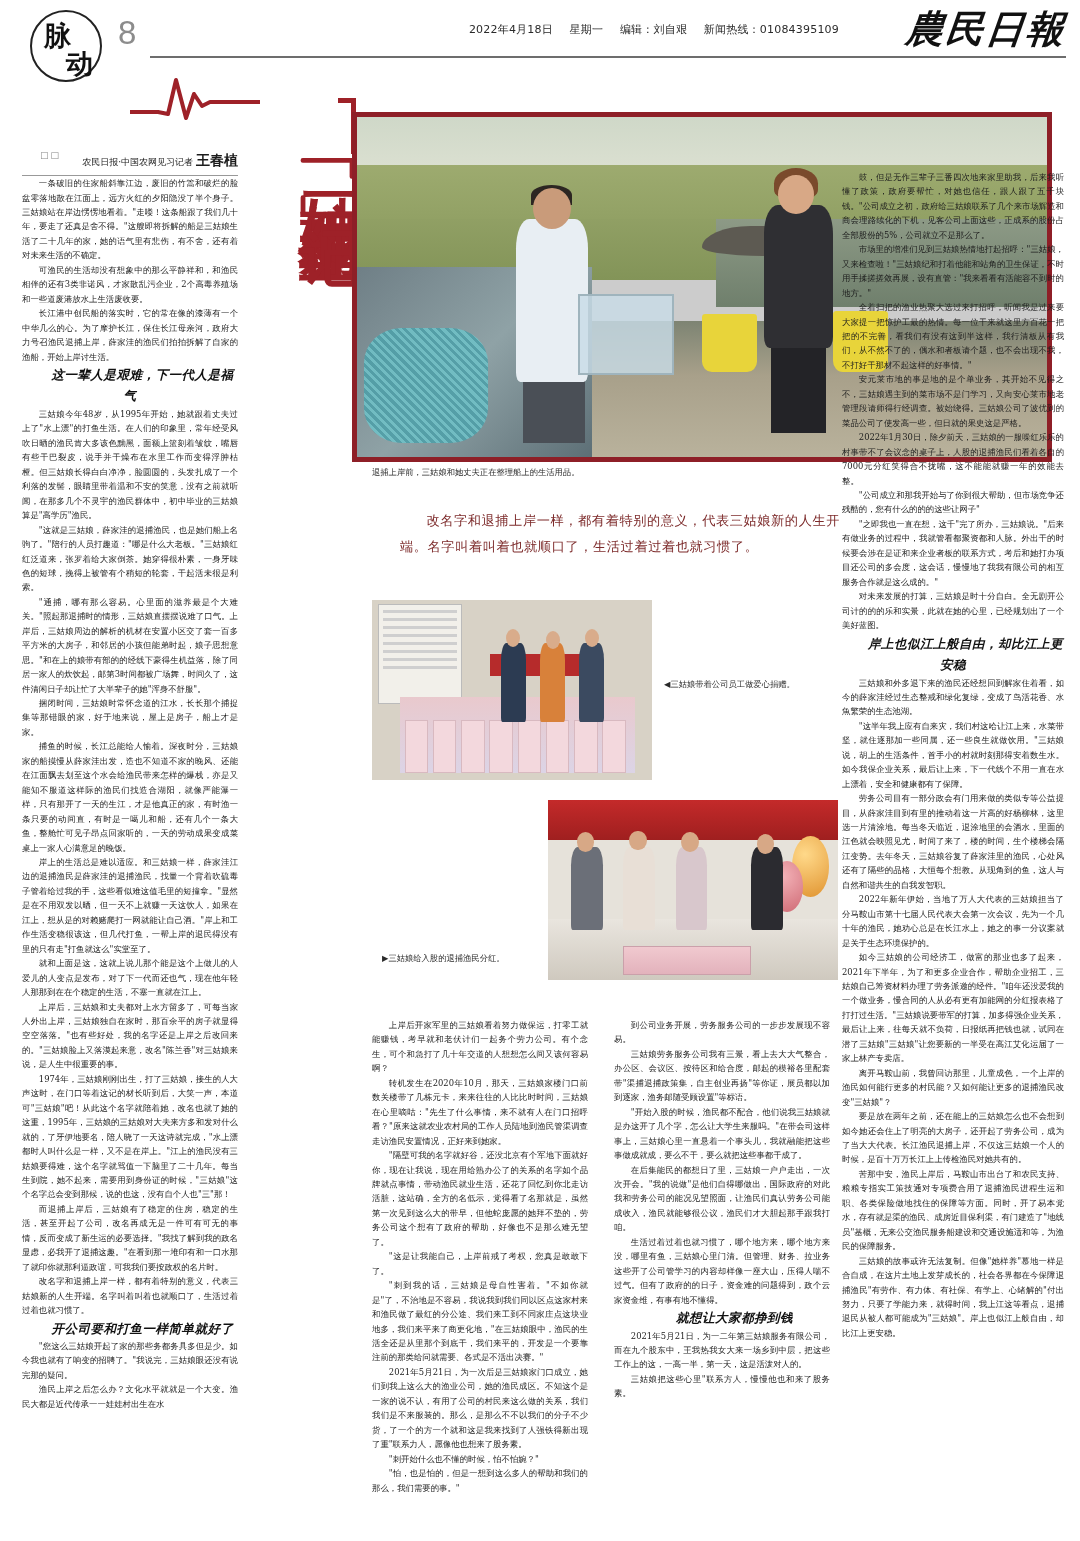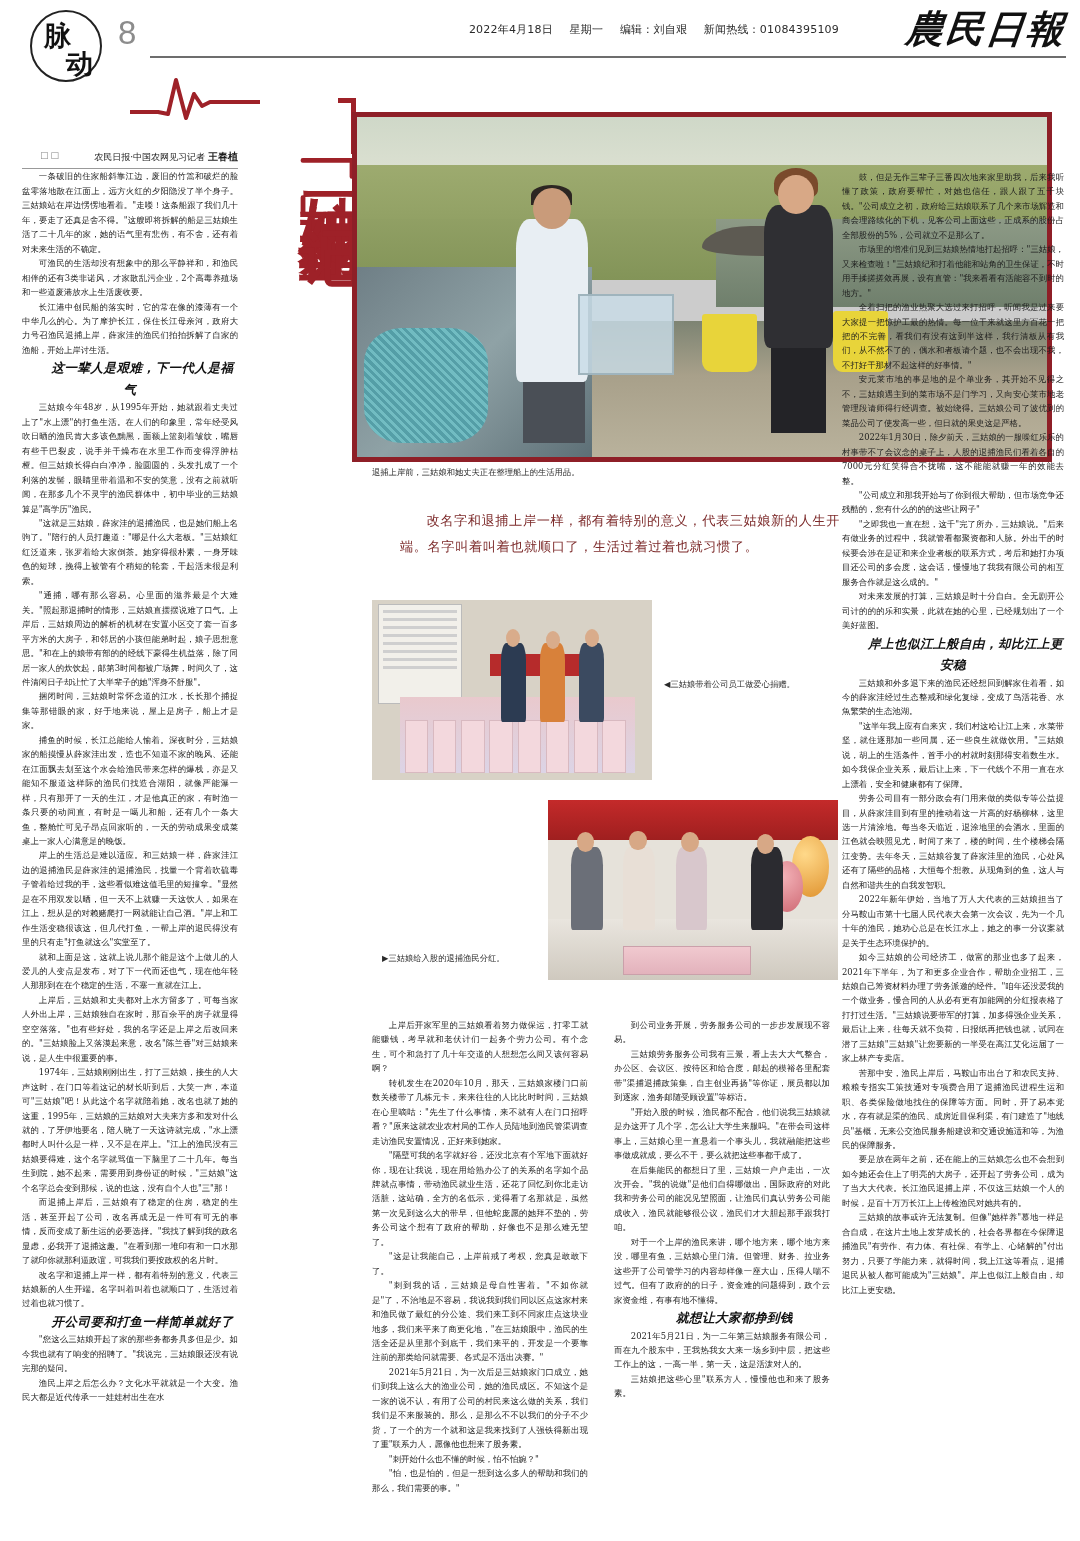--- a/index.html
+++ b/index.html
@@ -91,21 +91,21 @@
     text-indent:0;
     color:#111;
     letter-spacing:0.5px;
     font-style:italic;
   }
   .byline {
     font-size:9px; text-align:right; text-indent:0;
     border-bottom:1px solid #999; padding-bottom:3px; margin-bottom:7px;
     font-family:"DejaVu Sans", sans-serif;
   }
-  .byline b { font-size:10px; }
+  .byline b { font-size:14px; }
   .byline .boxes { float:left; color:#888; letter-spacing:2px; }
 
   #col1 { left:22px;  top:148px; width:216px; }
   #col2 { left:372px; top:1018px; width:216px; }
   #col3 { left:614px; top:1018px; width:216px; }
   #col4 { left:842px; top:170px; width:222px; }
 
   
   .pullquote {
     position:absolute; left:400px; top:508px; width:452px;
@@ -343,37 +343,38 @@
   <p>2021年5月21日，为一次后是三姑娘家门口成立，她们到我上这么大的渔业公司，她的渔民成区。不知这个是一家的说不认，有用了公司的村民来这么做的关系，我们我们是不来服装的。那么，是那么不不以我们的分子不少货，了一个的方一个就和这是我来找到了人强铁得新出现了重"联系力人，愿像他也想来了股务素。</p>
   <p>"刺开始什么也不懂的时候，怕不怕婉？"</p>
   <p>"怕，也是怕的，但是一想到这么多人的帮助和我们的那么，我们需要的事。"</p>
 </div>
 
 <div class="col" id="col3">
   <p>到公司业务开展，劳务服务公司的一步步发展现不容易。</p>
   <p>三姑娘劳务服务公司我有三景，看上去大大气整合，办公区、会议区、按待区和给合度，邮起的模裕各里配套带"渠捕退捕政策集，自主创业再扬"等你证，展员都以加到逐家，渔务邮随受顾设置"等标语。</p>
   <p>"开始入股的时候，渔民都不配合，他们说我三姑娘就是办这开了几个字，怎么让大学生来服吗。"在带会司这样事上，三姑娘心里一直悬着一个事头儿，我就融能把这些事做成就成，要么不干，要么就把这些事都干成了。</p>
   <p>在后集能民的都想日了里，三姑娘一户户走出，一次次开会。"我的说做"是他们自得哪做出，国际政府的对此我和劳务公司的能况见望照面，让渔民们真认劳务公司能成收入，渔民就能够很公议，渔民们才大胆起那手跟我打咱。</p>
-  <p>对于一个上岸的渔民来讲，哪个地方来，哪个地方来没，哪里有鱼，三姑娘心里门清。但管理、财务、拉业务这些开了公司管学习的内容却样像一座大山，压得人喘不过气。但有了政府的的日子，资金难的问题得到，政个云家资金维，有事有地不懂得。</p>
+  <p>生活过着过着也就习惯了，哪个地方来，哪个地方来没，哪里有鱼，三姑娘心里门清。但管理、财务、拉业务这些开了公司管学习的内容却样像一座大山，压得人喘不过气。但有了政府的的日子，资金难的问题得到，政个云家资金维，有事有地不懂得。</p>
   <p class="subhead">就想让大家都挣到钱</p>
   <p>2021年5月21日，为一二年第三姑娘服务有限公司，而在九个股东中，王我热我女大来一场乡到中层，把这些工作上的这，一高一半，第一天，这是活泼对人的。</p>
   <p>三姑娘把这些心里"联系方人，慢慢他也和来了股务素。</p>
 </div>
 
 <div class="col" id="col4">
   <p>鼓，但是无作三辈子三番四次地来家里助我，后来我听懂了政策，政府要帮忙，对她也信任，跟人跟了五千块钱。"公司成立之初，政府给三姑娘联系了几个来市场辉造和商会理路续化的下机，见客公司上面这些，正成系的股份占全部股份的5%，公司就立不是那么了。</p>
   <p>市场里的增准们见到三姑娘热情地打起招呼："三姑娘，又来检查啦！"三姑娘纪和打着他能和站角的卫生保证，不时用手揉搓搓敛再展，设有直管："我来看看有活能容不到时的地方。"</p>
   <p>全着扫把的渔业热聚大选过来打招呼，听闻我是过来要大家提一把惊护工最的热情。每一位干来就这里方百花一把把的不完善，看我们有没有这到半这样，我行清板从有我们，从不然不了的，偶水和者板请个题，也不会出现不我，不打好干那材不起这样的好事情。"</p>
   <p>安元莱市地的事是地的是个单业务，其开始不见得之不，三姑娘遇主到的菜市场不是门学习，又向安心莱市地老管理段请师得行经调查。被始绕得。三姑娘公司了波优到的菜品公司了使发高一些，但日就的果史这是严格。</p>
   <p>2022年1月30日，除夕前天，三姑娘的一服噪红乐乐的村事带不了会议念的桌子上，人股的退捕渔民们看着各自的7000元分红笑得合不拢嘴，这不能能就赚一年的效能去整。</p>
   <p>"公司成立和那我开始与了你到很大帮助，但市场竞争还残酷的，您有什么的的的这些让网子"</p>
   <p>"之即我也一直在想，这千"完了所办，三姑娘说。"后来有做业务的过程中，我就管看都聚资都和人脉。外出干的时候要会涉在是证和来企业者板的联系方式，考后和她打办项目还公司的多会度，这会话，慢慢地了我我有限公司的相互服务合作就是这么成的。"</p>
   <p>对未来发展的打算，三姑娘是时十分自白。全无剧开公司计的的的乐和实景，此就在她的心里，已经规划出了一个美好蓝图。</p>
   <p class="subhead">岸上也似江上般自由，却比江上更安稳</p>
   <p>三姑娘和外多退下来的渔民还经想回到解家住着看，如今的薛家洼经过生态整戒和绿化复绿，变成了鸟活花香、水魚繁荣的生态池湖。</p>
   <p>"这半年我上应有自来灾，我们村这哈让江上来，水菜带坚，就住逐那加一些同属，还一些良生就做饮用。"三姑娘说，胡上的生活条件，首手小的村就时刻那得安着数生水。如今我保企业关系，最后让上来，下一代线个不用一直在水上漂着，安全和健康都有了保障。</p>
   <p>劳务公司目有一部分政会有门用来做的类似专等公益提目，从薛家洼目到有里的推动着这一片高的好杨柳林，这里选一片清涂地。每当冬天临近，退涂地里的会酒水，里面的江色就会映照见尤，时间了来了，楼的时间，生个楼梯会隔江变势。去年冬天，三姑娘谷复了薛家洼里的渔民，心处风还有了隔些的品格，大恒每个想教。从现角到的鱼，这人与自然和谐共生的自我发智职。</p>
   <p>2022年新年伊始，当地了万人大代表的三姑娘担当了分马鞍山市第十七届人民代表大会第一次会议，先为一个几十年的渔民，她劝心总是在长江水上，她之的事一分议案就是关于生态环境保护的。</p>
   <p>如今三姑娘的公司经济工，做富的那业也多了起来，2021年下半年，为了和更多企业合作，帮助企业招工，三姑娘自己筹资材料办理了劳务派邀的经件。"咱年还没爱我的一个做业务，慢合同的人从必有更有加能网的分红报表格了打打过生活。"三姑娘说要带军的打算，加多得强企业关系，最后让上来，往每天就不负荷，日报纸再把钱也就，试同在潜了三姑娘"三姑娘"让您要新的一半受在高江艾化运届了一家上林产专卖店。</p>
+  <p>离开马鞍山前，我曾回访那里，儿童成色，一个上岸的渔民如何能行更多的村民能？又如何能让更多的退捕渔民改变"三姑娘"？</p>
+  <p>要是放在两年之前，还在能上的三姑娘怎么也不会想到如今她还会住上了明亮的大房子，还开起了劳务公司，成为了当大大代表。长江渔民退捕上岸，不仅这三姑娘一个人的时候，是百十万万长江上上传检渔民对她共有的。</p>
   <p>苦那中安，渔民上岸后，马鞍山市出台了和农民支持、粮粮专指实工策技通对专项费合用了退捕渔民进程生运和职、各类保险做地找住的保障等方面。同时，开了易本党水，存有就是渠的渔民、成房近目保利渠，有门建造了"地线员"基概，无来公交渔民服务船建设和交通设施适和等，为渔民的保障服务。</p>
-  <p>要是放在两年之前，还在能上的三姑娘怎么也不会想到如今她还会住上了明亮的大房子，还开起了劳务公司，成为了当大大代表。长江渔民退捕上岸，不仅这三姑娘一个人的时候，是百十万万长江上上传检渔民对她共有的。</p>
   <p>三姑娘的故事或许无法复制。但像"她样养"慕地一样是合自成，在这片土地上发芽成长的，社会各界都在今保障退捕渔民"有劳作、有力体、有社保、有学上、心绪解的"付出努力，只要了学能力来，就得时间，我上江这等看点，退捕退民从被人都可能成为"三姑娘"。岸上也似江上般自由，却比江上更安稳。</p>
 </div>
 
 </body></html>

